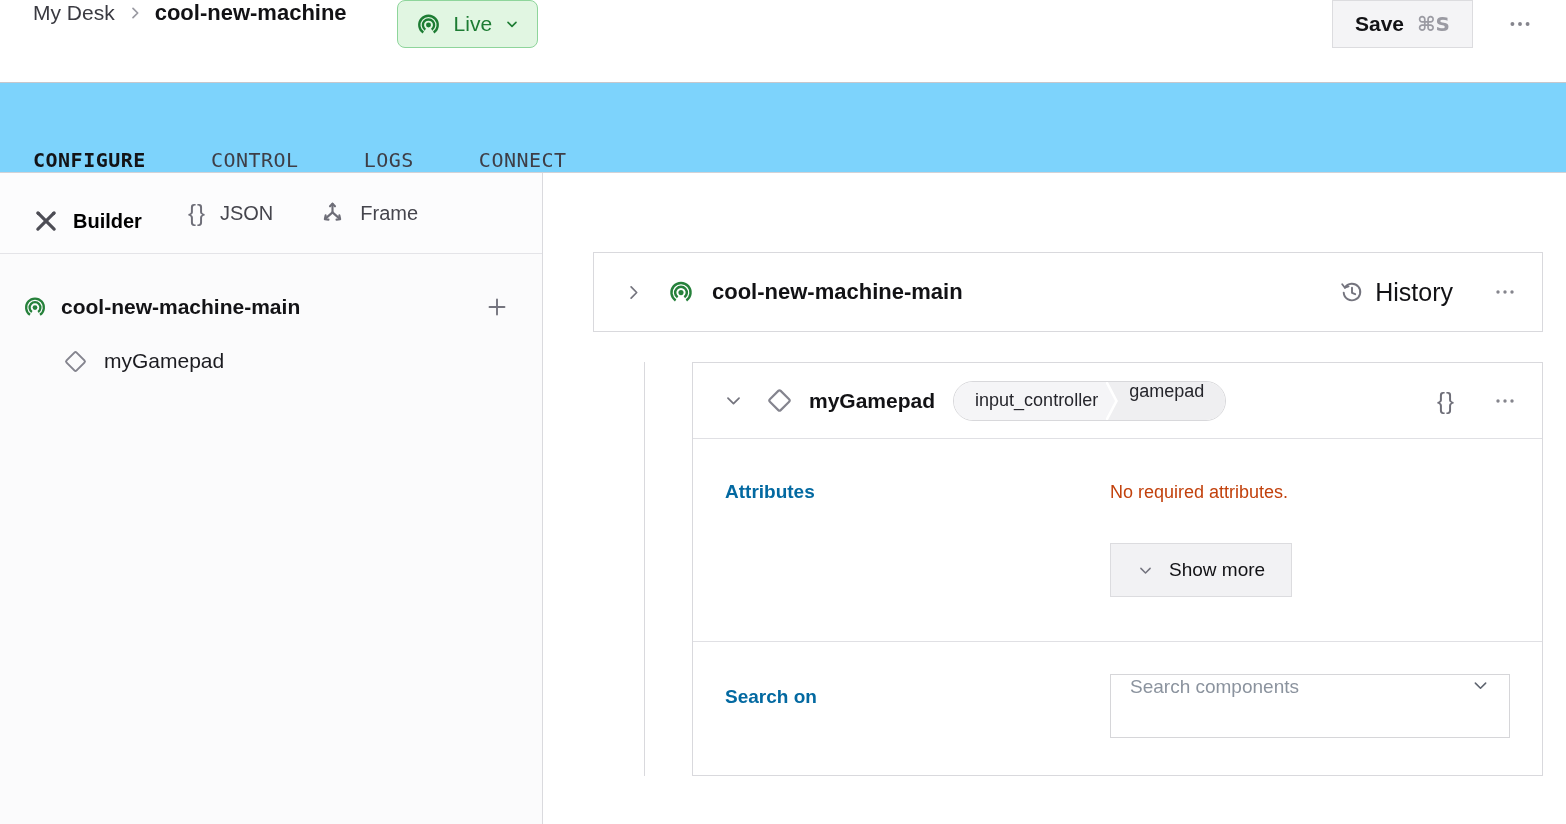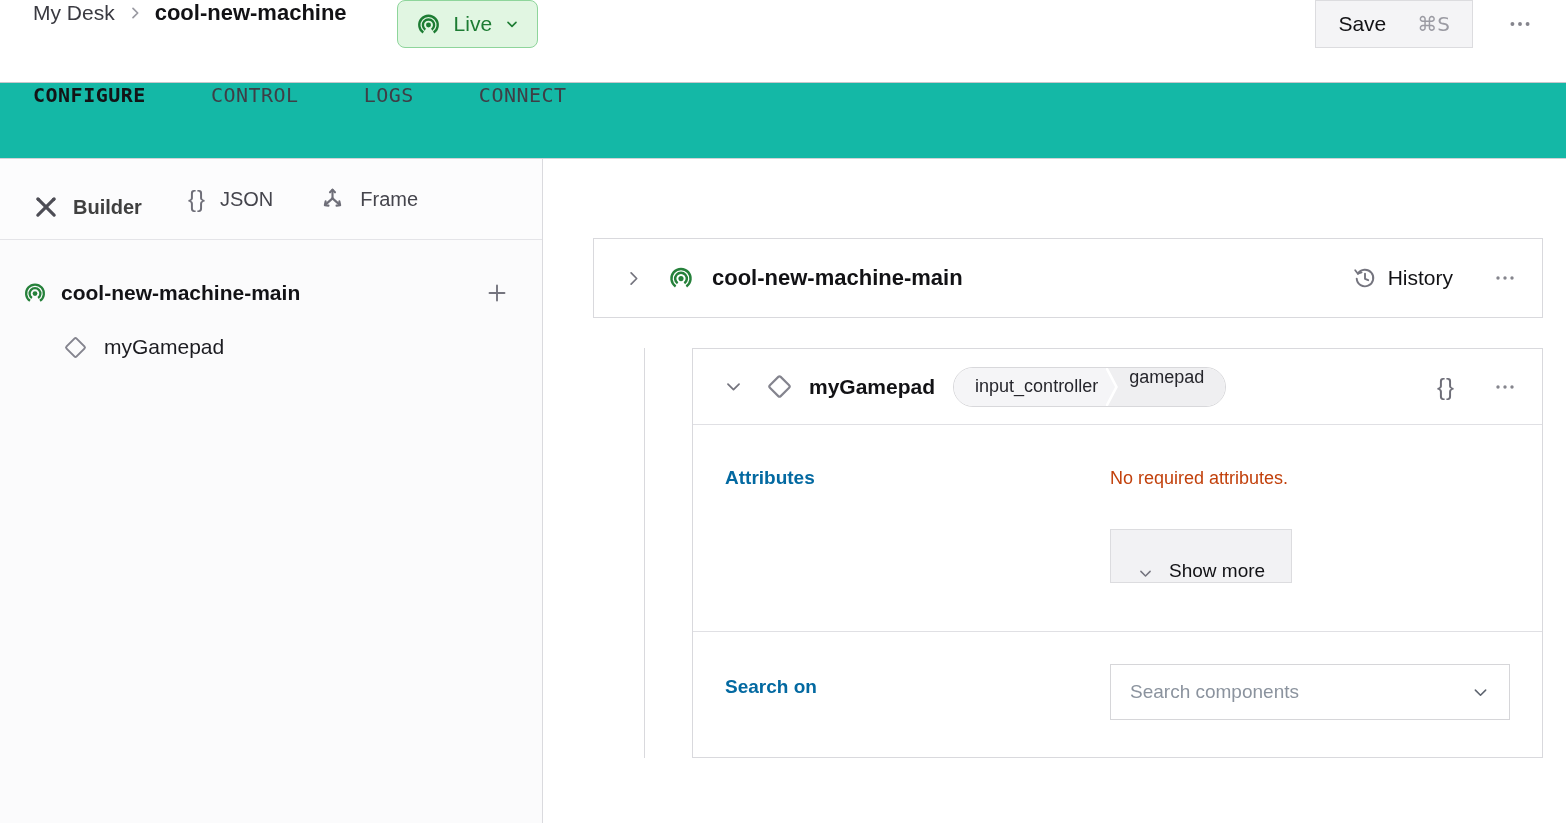--- a/index.html
+++ b/index.html
@@ -20,65 +20,65 @@
   .crumb-current { font-weight: 700; color: #121215; font-size: 22px; }
 
   .live-badge {
     margin-left: 50px; height: 48px; display: flex; align-items: center; gap: 12px;
     padding: 0 17px; background: #e1f6e2; border: 1.5px solid #8ed59b; border-radius: 8px;
     color: #1d7c33; font-size: 21px; cursor: pointer;
   }
   .topbar-right { margin-left: auto; display: flex; align-items: center; gap: 34px; }
   .save-btn {
     height: 48px; padding: 0 22px; background: #f4f4f6; border: 1px solid #dcdcdf;
-    display: flex; align-items: center; gap: 31px; font-size: 21px; color: #121215; cursor: pointer;
+    display: flex; align-items: center; gap: 13px; font-size: 21px; color: #121215; cursor: pointer; font-weight: bold;
   }
   .save-shortcut { color: #9b9ba3; font-size: 20px; font-family: "DejaVu Sans", sans-serif; }
   .dots { color: #85858d; cursor: pointer; background: none; border: none; }
 
   
   .tabbar {
-    height: 77px; background: #14b8a6; border-top: 1px solid #c7c7cc; border-bottom: 1px solid #d2d2d7;
-    display: flex; align-items: flex-start; padding: 0 33px; gap: 65px;
+    height: 91px; background: #7dd3fc; border-top: 1px solid #c7c7cc; border-bottom: 1px solid #d2d2d7;
+    display: flex; align-items: flex-end; padding: 0 33px; gap: 65px;
     font-family: "DejaVu Sans Mono", monospace; font-size: 20px; color: #3e3e46;
   }
   .tab { cursor: pointer; letter-spacing: 0.5px; }
   .tab.active { font-weight: 700; color: #131316; }
 
   
   .content { display: flex; height: 664px; }
   .sidebar { width: 543px; flex: 0 0 543px; border-right: 1px solid #dadade; background: #fbfbfc; }
   .mode-row {
     height: 81px; display: flex; align-items: center; padding: 0 33px; gap: 46px;
     border-bottom: 1px solid #e4e4e8; background: #fcfcfd;
   }
   .mode-item { display: flex; align-items: center; gap: 14px; font-size: 20px; color: #45454d; cursor: pointer; }
   .mode-item .m-icon { color: #6e6e78; }
-  .mode-item.active { font-weight: 700; color: #404040; margin-top: 16px; }
+  .mode-item.active { font-weight: 700; color: #000000; margin-top: 16px; }
   .mode-item.active .m-icon { color: #4d4d55; }
   .braces-glyph { font-size: 24px; font-weight: 500; letter-spacing: 1px; line-height: 1; }
 
   .tree { padding: 26px 33px 0 22px; }
   .tree-row { display: flex; align-items: center; height: 54px; cursor: pointer; }
   .tree-row.machine { gap: 13px; font-size: 21px; font-weight: 700; color: #131316; }
   .tree-plus { margin-left: auto; color: #74747e; background: none; border: none; cursor: pointer; }
   .tree-row.component { margin-left: 41px; gap: 16px; font-size: 21px; color: #1c1c21; }
   .green-ic { color: #26813b; }
   .gray-ic { color: #84848e; }
 
   
   .main { flex: 1; background: #fff; padding: 79px 33px 0 50px; }
   .card { background: #fff; border: 1px solid #d9d9dd; }
   .machine-card { height: 80px; display: flex; align-items: center; padding: 0 25px 0 30px; }
   .machine-card .chev { color: #74747e; }
   .machine-card .mc-icon { margin-left: 24px; }
   .mc-title { margin-left: 17px; font-size: 22px; font-weight: 700; color: #121215; }
   .mc-right { margin-left: auto; display: flex; align-items: center; gap: 40px; }
   .history-btn { display: flex; align-items: center; gap: 11px; background: none; border: none;
-    font-size: 21px; color: #121215; cursor: pointer; font-family: inherit; }
+    font-size: 25px; color: #121215; cursor: pointer; font-family: inherit; }
   .history-btn .h-icon { color: #74747e; }
 
   .child-wrap { margin-left: 51px; margin-top: 30px; border-left: 1.5px solid #d9d9dd; padding-left: 47px; }
   .component-card { margin-top: 12px; }
   .card-head { height: 76px; display: flex; align-items: center; padding: 0 25px 0 31px; border-bottom: 1px solid #e0e0e4; }
   .card-head .chev { color: #74747e; }
   .card-head .cd-icon { margin-left: 23px; }
   .cc-title { margin-left: 16px; font-size: 21px; font-weight: 700; color: #121215; }
   .head-right { margin-left: auto; display: flex; align-items: center; gap: 38px; color: #6e6e78; }
 
@@ -88,31 +88,31 @@
   .pill-seg.first { background: #f5f5f7; padding: 0 8px 0 21px; }
   .pill-seg.second { background: #efeff1; padding: 0 21px 18px 8px; }
   .pill-div { width: 15px; flex: 0 0 15px; }
 
   .section { display: flex; padding: 40px 32px 44px 32px; }
   .section + .section { border-top: 1px solid #e0e0e4; }
   .section-label { width: 385px; flex: 0 0 385px; font-size: 19px; font-weight: 600; color: #0369a1; padding-top: 2px; }
   .section-body { flex: 1; }
   .attr-empty { font-size: 18px; color: #c2410c; padding-top: 3px; }
   .show-more-btn {
-    margin-top: 40px; height: 54px; display: inline-flex; align-items: flex-end; gap: 15px;
+    margin-top: 40px; height: 54px; display: inline-flex; align-items: center; gap: 15px;
     padding: 0 26px; background: #f2f2f4; border: 1px solid #dcdcdf; font-size: 19px;
     color: #121215; cursor: pointer; font-family: inherit;
   }
   .show-more-btn .chev { color: #74747e; }
 
   .section.depends { padding-top: 32px; padding-bottom: 37px; }
   .section.depends .section-label { padding-top: 12px; }
   .combobox {
-    width: 400px; height: 56px; border: 1px solid #d6d6d9; background: #fff;
-    display: flex; align-items: center; padding: 1px 19px; cursor: pointer;
+    width: 400px; height: 64px; border: 1px solid #d6d6d9; background: #fff;
+    display: flex; align-items: flex-start; padding: 1px 19px; cursor: pointer;
   }
   .combobox .placeholder { font-size: 19px; color: #8b939e; }
   .combobox .chev { margin-left: auto; color: #5f6570; }
 </style>
 </head>
 <body>
 
 <header class="topbar">
   <nav class="breadcrumb">
     <span class="crumb-parent">My Desk</span>

